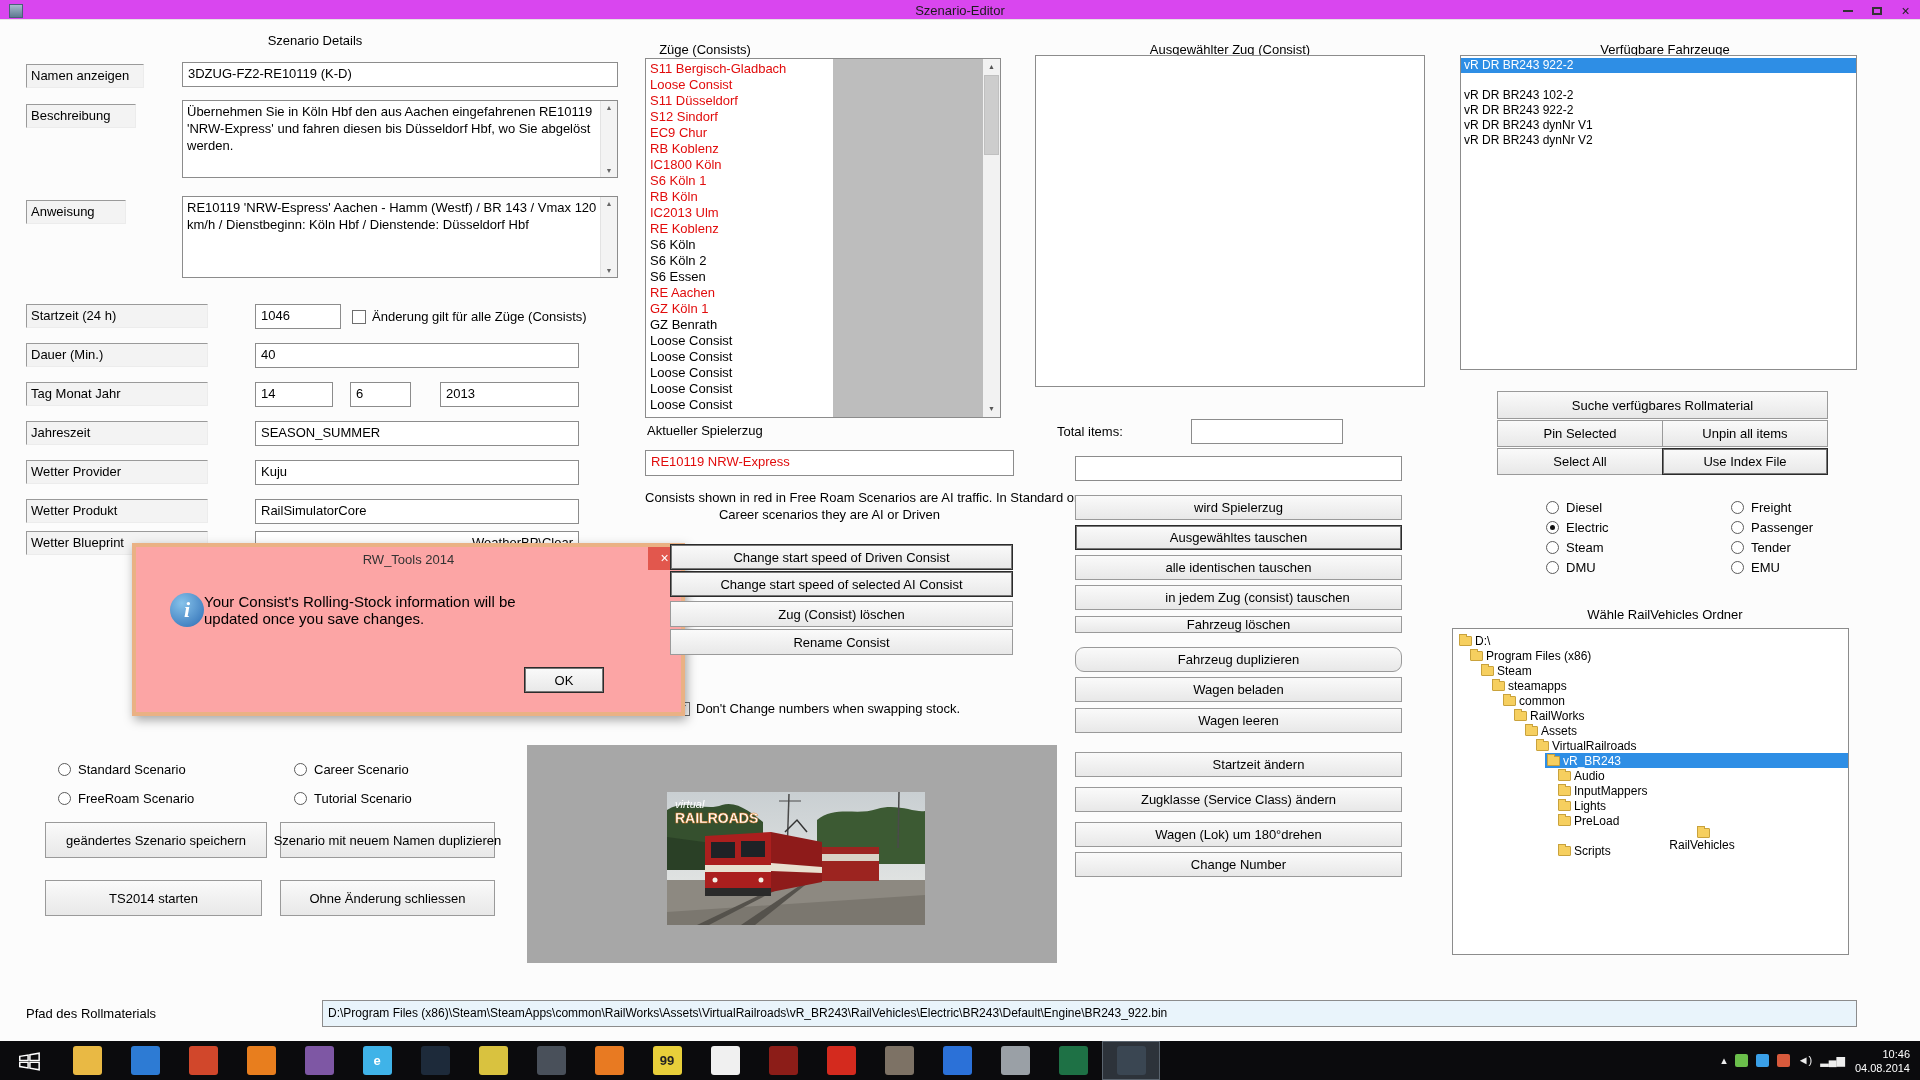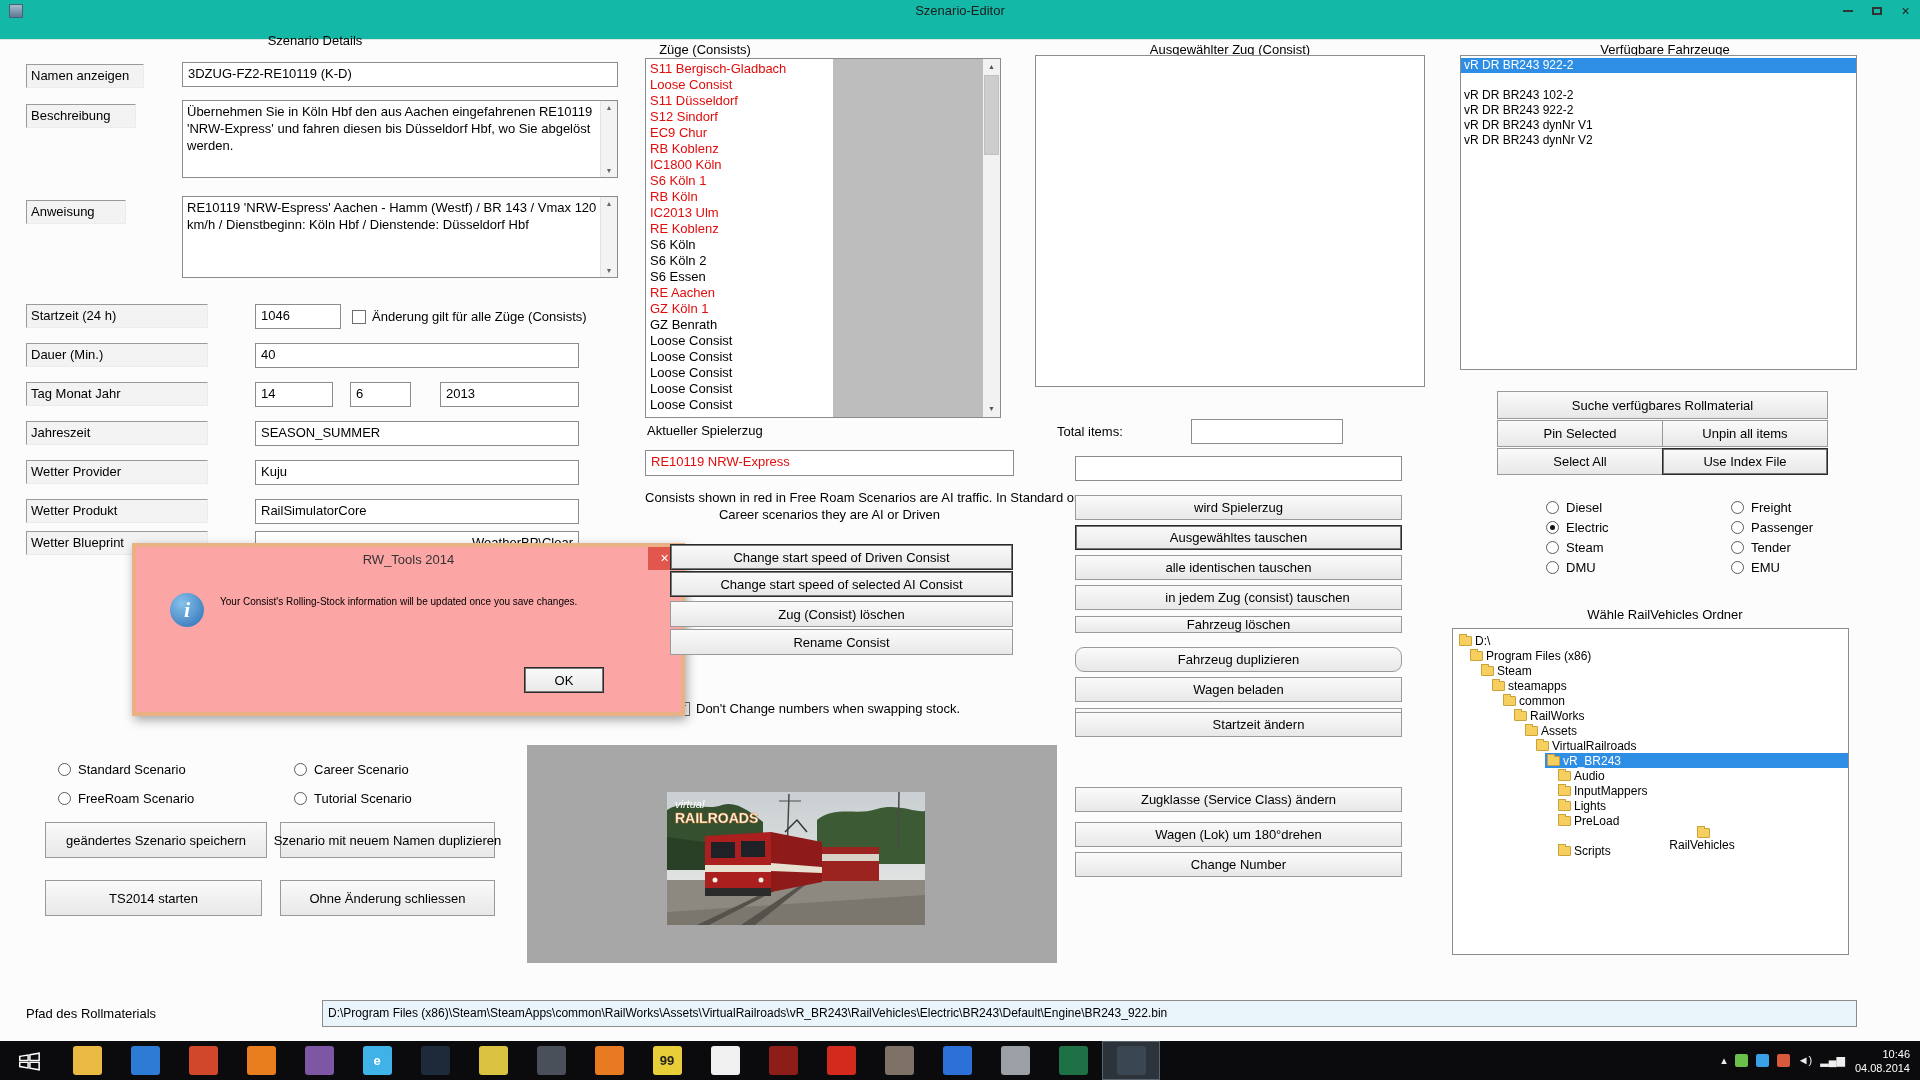--- a/index.html
+++ b/index.html
@@ -1,19 +1,19 @@
 <!DOCTYPE html>
 <html style="--selection: #2e8ee5; --ai-red: #e10c0c; --dialog-border: #eab184;"><head>
 <meta charset="utf-8">
 <style>
 *{margin:0;padding:0;box-sizing:border-box}
 html,body{width:1920px;height:1080px;overflow:hidden;background:#000}
 body{font-family:"Liberation Sans","DejaVu Sans",sans-serif;font-size:13px;color:#000;position:relative}
 #window{position:absolute;left:0;top:0;width:1920px;height:1041px;background:#fcfcfc}
-#titlebar{position:absolute;left:0;top:0;width:100%;height:40px;background:#14b8a6;border-bottom:1px solid #e3e3e3}
+#titlebar{position:absolute;left:0;top:0;width:100%;height:20px;background:#d946ef;border-bottom:1px solid #e3e3e3}
 #title{position:absolute;left:0;right:0;top:3px;text-align:center;font-size:13px;color:#1c1c1c}
 .win-icon{position:absolute;left:9px;top:4px;width:14px;height:14px;background:linear-gradient(#a7bccd,#5f7a92);border:1px solid #4a6078}
 #win-controls{position:absolute;right:0;top:0;height:22px;display:flex}
 .wc{width:29px;height:21px;display:flex;align-items:center;justify-content:center;color:#222;font-size:14px}
 .glyph-min{width:10px;height:2px;background:#333}
 .glyph-max{width:10px;height:8px;border:2px solid #333}
 .heading,.plabel{position:absolute;font-size:13px;white-space:nowrap}
 .heading{text-align:center}
 .flabel{position:absolute;height:24px;line-height:22px;padding:0 4px;background:#f3f3f3;border:1px solid;border-color:#9a9a9a #ececec #ececec #9a9a9a;font-size:13px;white-space:nowrap;overflow:hidden}
 .tbox{position:absolute;background:#fff;border:1px solid #8c8c8c;padding:3px 5px;font-size:13px;white-space:nowrap;overflow:hidden}
@@ -50,21 +50,21 @@
 #folder-tree{position:absolute;left:1452px;top:628px;width:397px;height:327px;background:#fff;border:1px solid #8c8c8c;padding-top:4px;overflow:hidden}
 .titem{height:15px;display:flex;align-items:center;font-size:12px;white-space:nowrap}
 .titem .lbl{padding:0 3px}
 .titem.selected{background:var(--selection);color:#fff}
 .folder{width:13px;height:10px;background:#f6cf5f;border:1px solid #c9a23c;border-radius:1px;position:relative;margin-left:2px;flex:none}
 .folder::before{content:"";position:absolute;top:-3px;left:-1px;width:6px;height:2px;background:#f6cf5f;border:1px solid #c9a23c;border-bottom:none}
 #dialog{position:absolute;left:132px;top:543px;width:553px;height:173px;background:#fca5a5;border:4px solid var(--dialog-border);box-shadow:2px 4px 10px rgba(0,0,0,.35)}
 #dialog-titlebar{height:26px;position:relative;text-align:center;line-height:26px;font-size:13px;color:#333}
 #dialog-close{position:absolute;right:0;top:0;width:33px;height:23px;background:#e2574d;color:#fff;text-align:center;line-height:22px;font-size:14px}
 #info-icon{position:absolute;left:34px;top:46px;width:34px;height:34px;border-radius:50%;background:radial-gradient(circle at 35% 30%,#86c2ea,#2c6cb4);color:#fff;font-family:"Liberation Serif",serif;font-style:italic;font-weight:bold;font-size:22px;display:flex;align-items:center;justify-content:center}
-#dialog-msg{position:absolute;left:84px;top:46px;width:360px;font-size:10px;line-height:17px}
+#dialog-msg{position:absolute;left:68px;top:46px;width:360px;font-size:15px;line-height:17px}
 #dialog-ok{left:388px;top:120px;width:80px;height:26px}
 #path-value{background:#e9f4fb;font-size:12px}
 #taskbar{position:absolute;left:0;top:1041px;width:1920px;height:39px;background:#0b0b0d;display:flex;align-items:center}
 #start-button{width:58px;height:39px;display:flex;align-items:center;justify-content:center}
 #task-icons{display:flex;align-items:center;height:39px}
 .task-slot{width:58px;height:39px;display:flex;align-items:center;justify-content:center}
 .task-slot.active{background:#2d333a;box-shadow:inset 0 0 0 1px #5a646e}
 .app-tile{width:29px;height:29px;border-radius:3px;display:flex;align-items:center;justify-content:center;color:#fff;font-weight:bold;font-size:13px}
 #tray{margin-left:auto;display:flex;align-items:center;gap:10px;padding-right:10px;color:#fff}
 #tray-icons{display:flex;align-items:center;gap:8px}
@@ -379,21 +379,21 @@
     <button class="btn" style="left: 670px; top: 601px; width: 343px; height: 26px;">Zug (Consist) löschen</button>
     <button class="btn" style="left: 670px; top: 629px; width: 343px; height: 26px;">Rename Consist</button>
     <button class="btn" style="left: 1075px; top: 495px; width: 327px; height: 25px;">wird Spielerzug</button>
     <button class="btn focused" style="left: 1075px; top: 525px; width: 327px; height: 25px;">Ausgewähltes tauschen</button>
     <button class="btn" style="left: 1075px; top: 555px; width: 327px; height: 25px;">alle identischen tauschen</button>
     <button class="btn" style="left: 1075px; top: 585px; width: 327px; height: 25px; padding-left: 38px;">in jedem Zug (consist) tauschen</button>
     <button class="btn" style="left: 1075px; top: 616px; width: 327px; height: 17px;">Fahrzeug löschen</button>
     <button class="btn" style="left: 1075px; top: 647px; width: 327px; height: 25px; border-radius: 9px;">Fahrzeug duplizieren</button>
     <button class="btn" style="left: 1075px; top: 677px; width: 327px; height: 25px;">Wagen beladen</button>
     <button class="btn" style="left: 1075px; top: 708px; width: 327px; height: 25px;">Wagen leeren</button>
-    <button class="btn" style="left: 1075px; top: 712px; width: 327px; height: 25px; padding-left: 40px;">Startzeit ändern</button>
+    <button class="btn" style="left: 1075px; top: 752px; width: 327px; height: 25px; padding-left: 40px;">Startzeit ändern</button>
     <button class="btn" style="left: 1075px; top: 787px; width: 327px; height: 25px;">Zugklasse (Service Class) ändern</button>
     <button class="btn" style="left: 1075px; top: 822px; width: 327px; height: 25px;">Wagen (Lok) um 180°drehen</button>
     <button class="btn" style="left: 1075px; top: 852px; width: 327px; height: 25px;">Change Number</button>
   </div>
 
 <div id="taskbar">
   <div id="start-button">
     <svg width="24" height="24" viewBox="0 0 26 26">
       <g fill="none" stroke="#ffffff" stroke-width="1.6">
         <path d="M3 8 L12 6.5 L12 12.5 L3 12.5 Z"></path>

